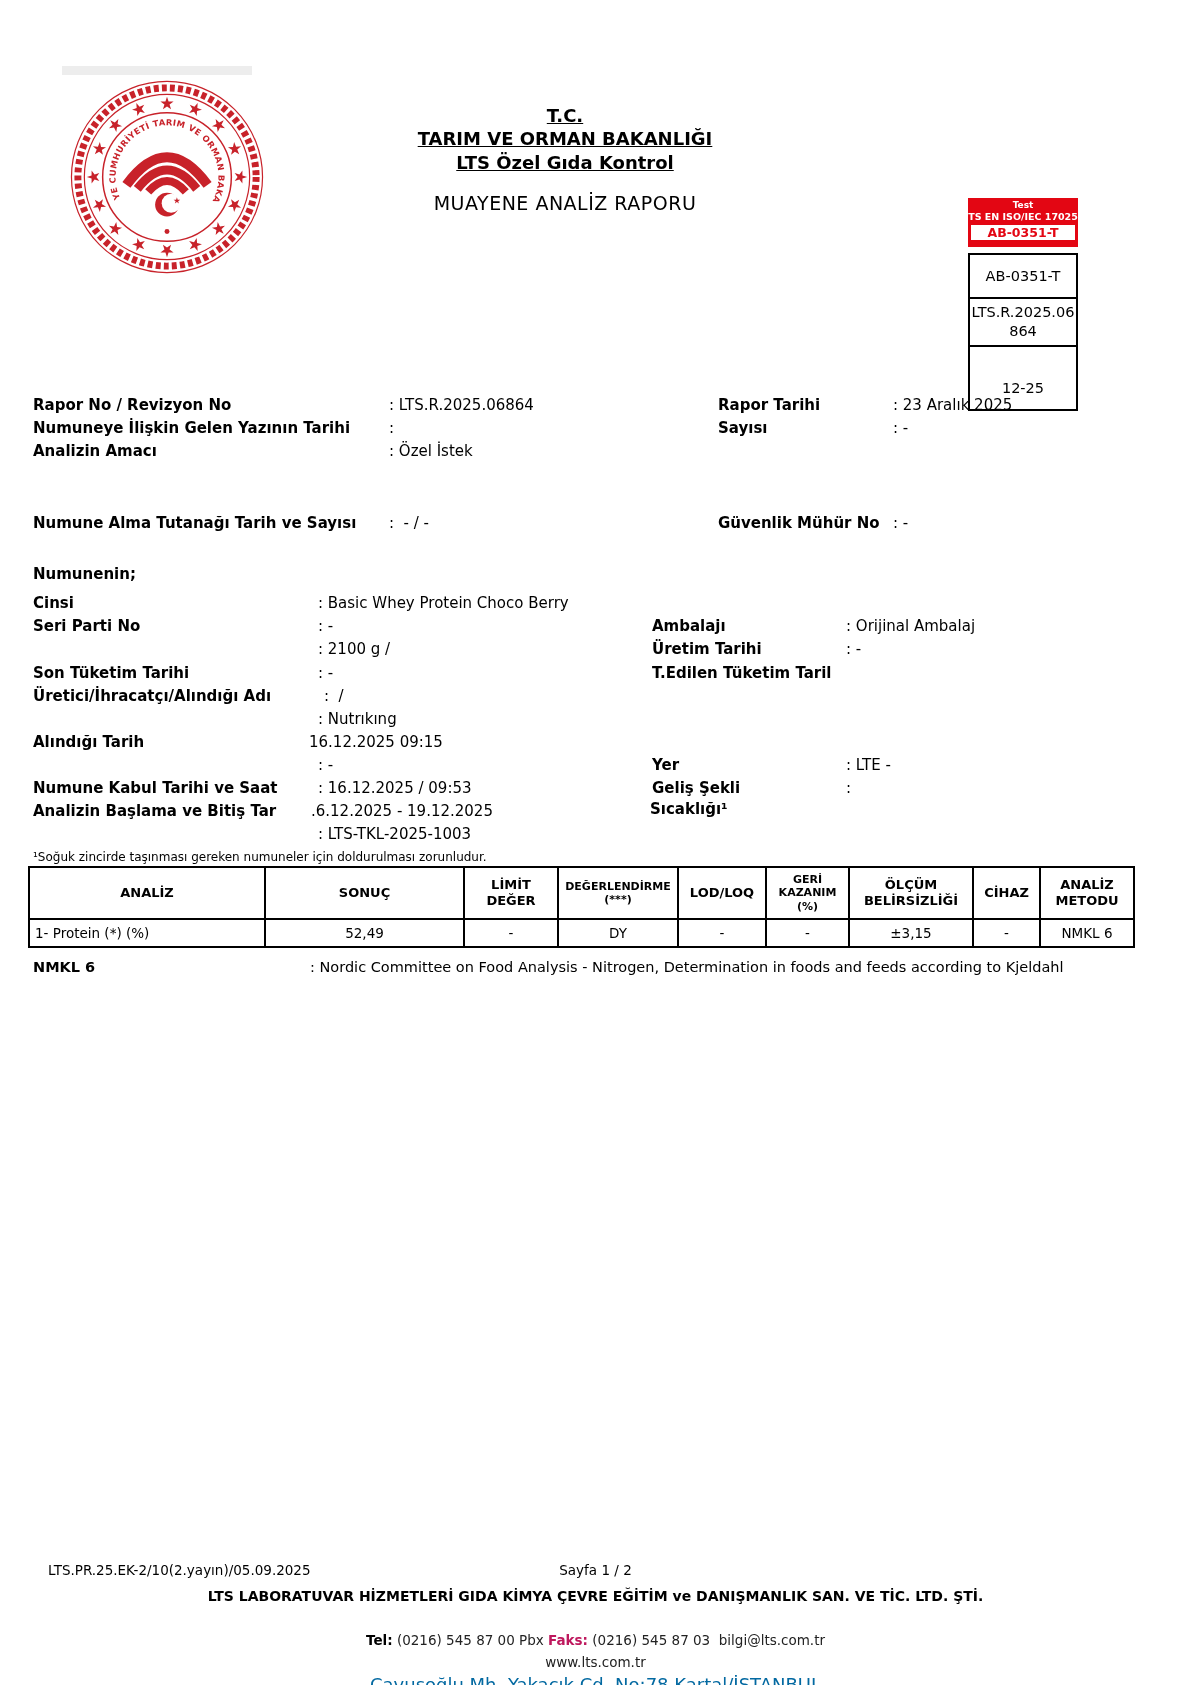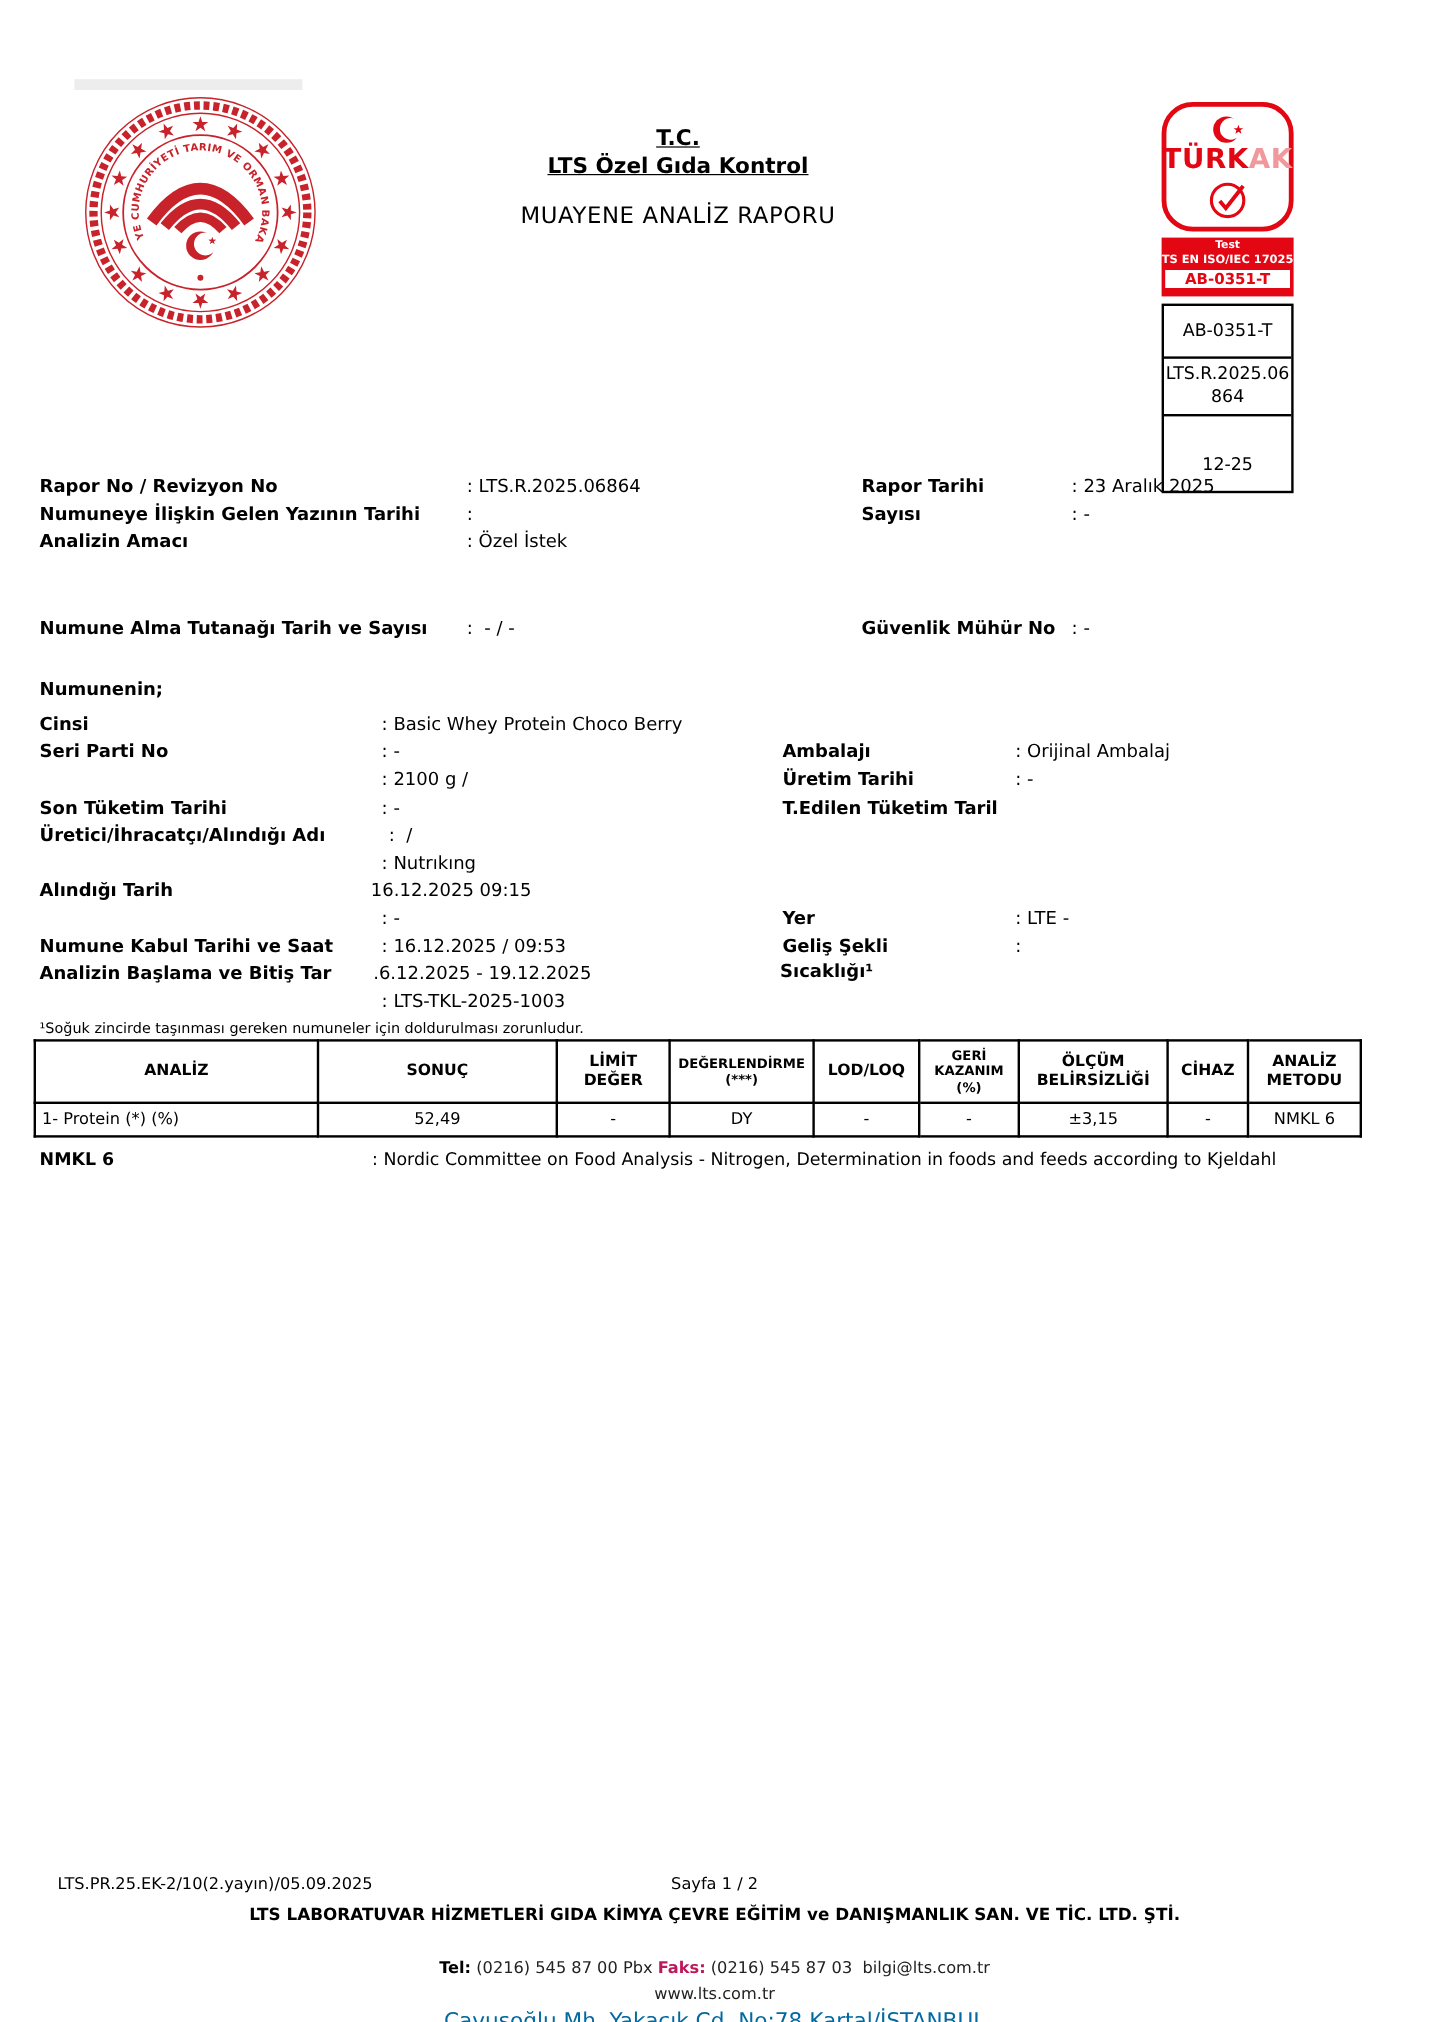--- a/index.html
+++ b/index.html
@@ -86,36 +86,25 @@
       <path d="M -30 12 Q 0 -26 30 12" fill="none" stroke="#c8222a" stroke-width="9"></path>
       <path d="M -19 15 Q 0 -7 19 15" fill="none" stroke="#c8222a" stroke-width="8"></path>
       <circle cx="0" cy="28" r="12" fill="#c8222a"></circle>
       <circle cx="4.2" cy="26.6" r="9.6" fill="#ffffff"></circle>
       <use href="#emb-star" transform="translate(10,24) scale(0.5)" fill="#c8222a"></use>
     </g>
   </svg>
 
   <div class="abs title-block">
     <div class="title-line">T.C.</div>
+    <div class="title-line">TARIM VE ORMAN BAKANLIĞI</div>
     <div class="title-line">LTS Özel Gıda Kontrol</div>
     <div class="report-title">MUAYENE ANALİZ RAPORU</div>
   </div>
 
-  <div class="abs turkak-box">
-    <svg width="30" height="26" viewBox="-15 -13 30 26">
-      <circle cx="-1" cy="0" r="11" fill="#e30613"></circle>
-      <circle cx="2.6" cy="-0.6" r="9" fill="#ffffff"></circle>
-      <path d="M 9,-4 L 10,-1.2 L 13,-1.2 L 10.7,0.6 L 11.5,3.4 L 9,1.7 L 6.5,3.4 L 7.3,0.6 L 5,-1.2 L 8,-1.2 Z" fill="#e30613"></path>
-    </svg>
-    <div class="turkak-word"><span class="turk">TÜRK</span><span class="ak">AK</span></div>
-    <svg width="40" height="36" viewBox="-20 -19 40 36">
-      <circle cx="0" cy="1" r="13.5" fill="none" stroke="#e30613" stroke-width="2.6"></circle>
-      <path d="M -6.5 1.5 L -1.5 7.5 L 13 -11" fill="none" stroke="#e30613" stroke-width="3.2"></path>
-    </svg>
-  </div>
 
   <div class="abs accred-box">
     <div class="accred-test">Test</div>
     <div class="accred-std">TS EN ISO/IEC 17025</div>
     <div class="accred-white">AB-0351-T</div>
   </div>
 
   <div class="abs refbox">
     <div class="refcell" style="height:44px">AB-0351-T</div>
     <div class="refcell wrap" style="height:48px">LTS.R.2025.06864</div>

